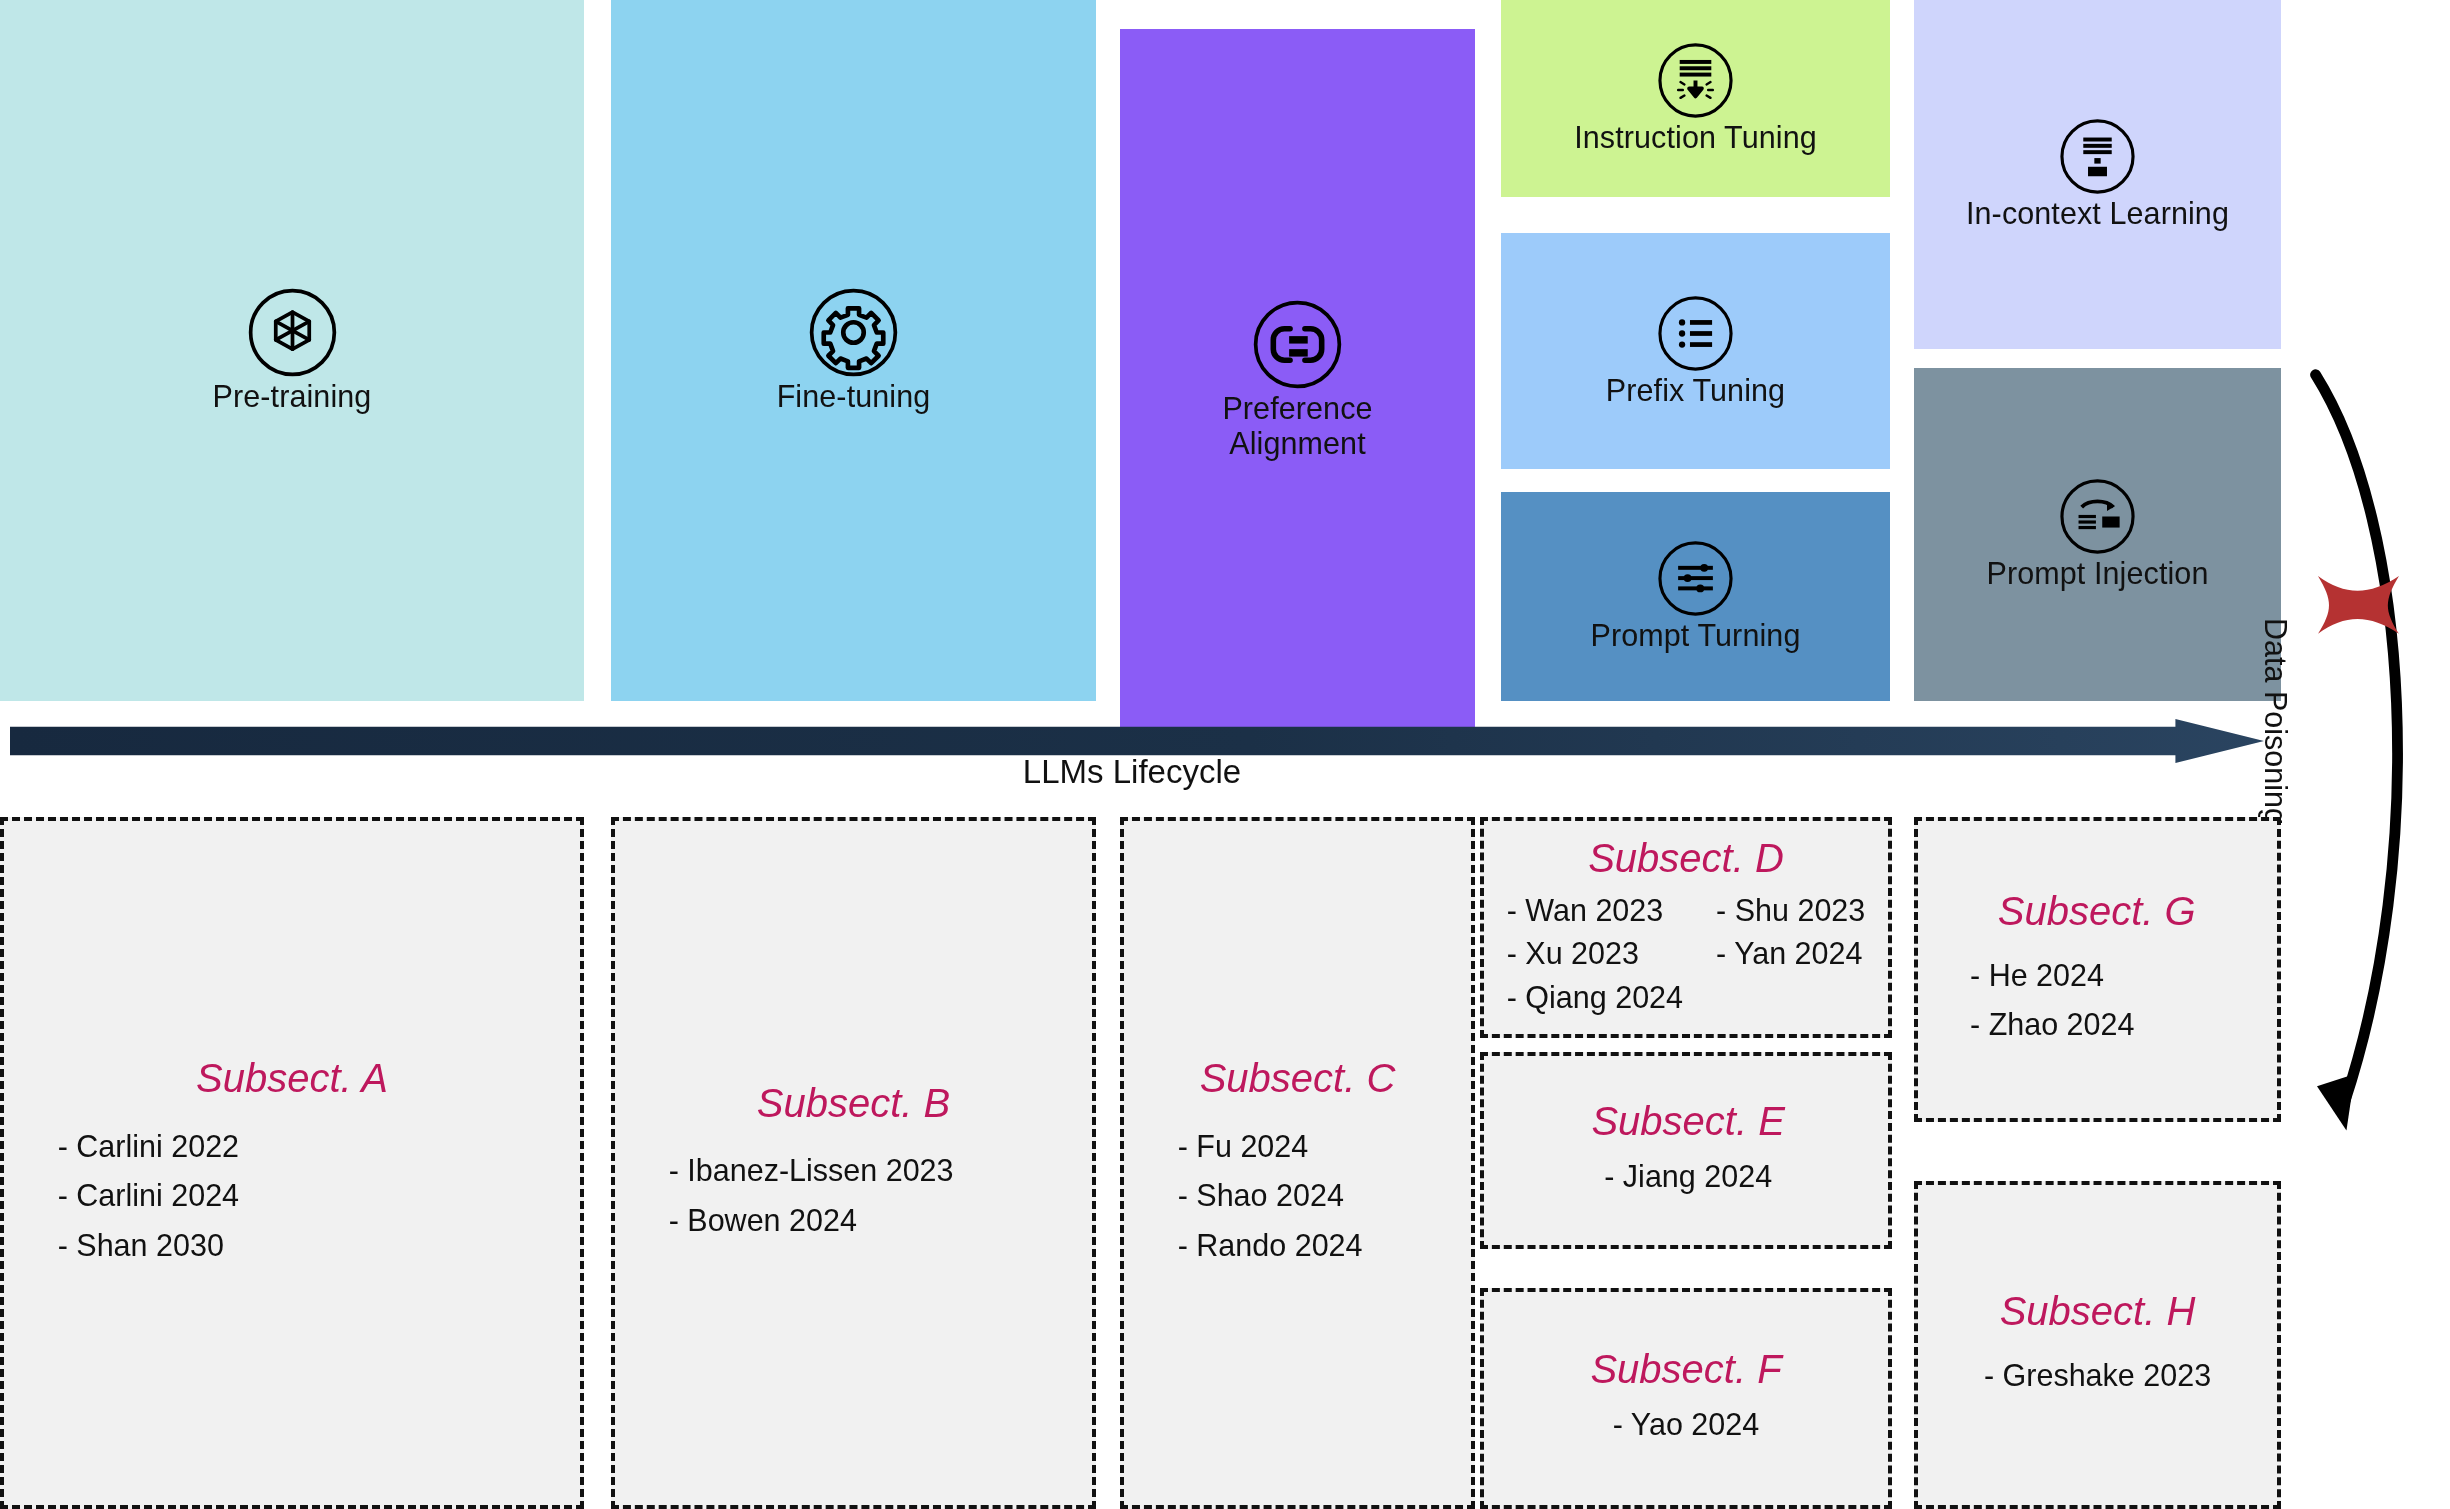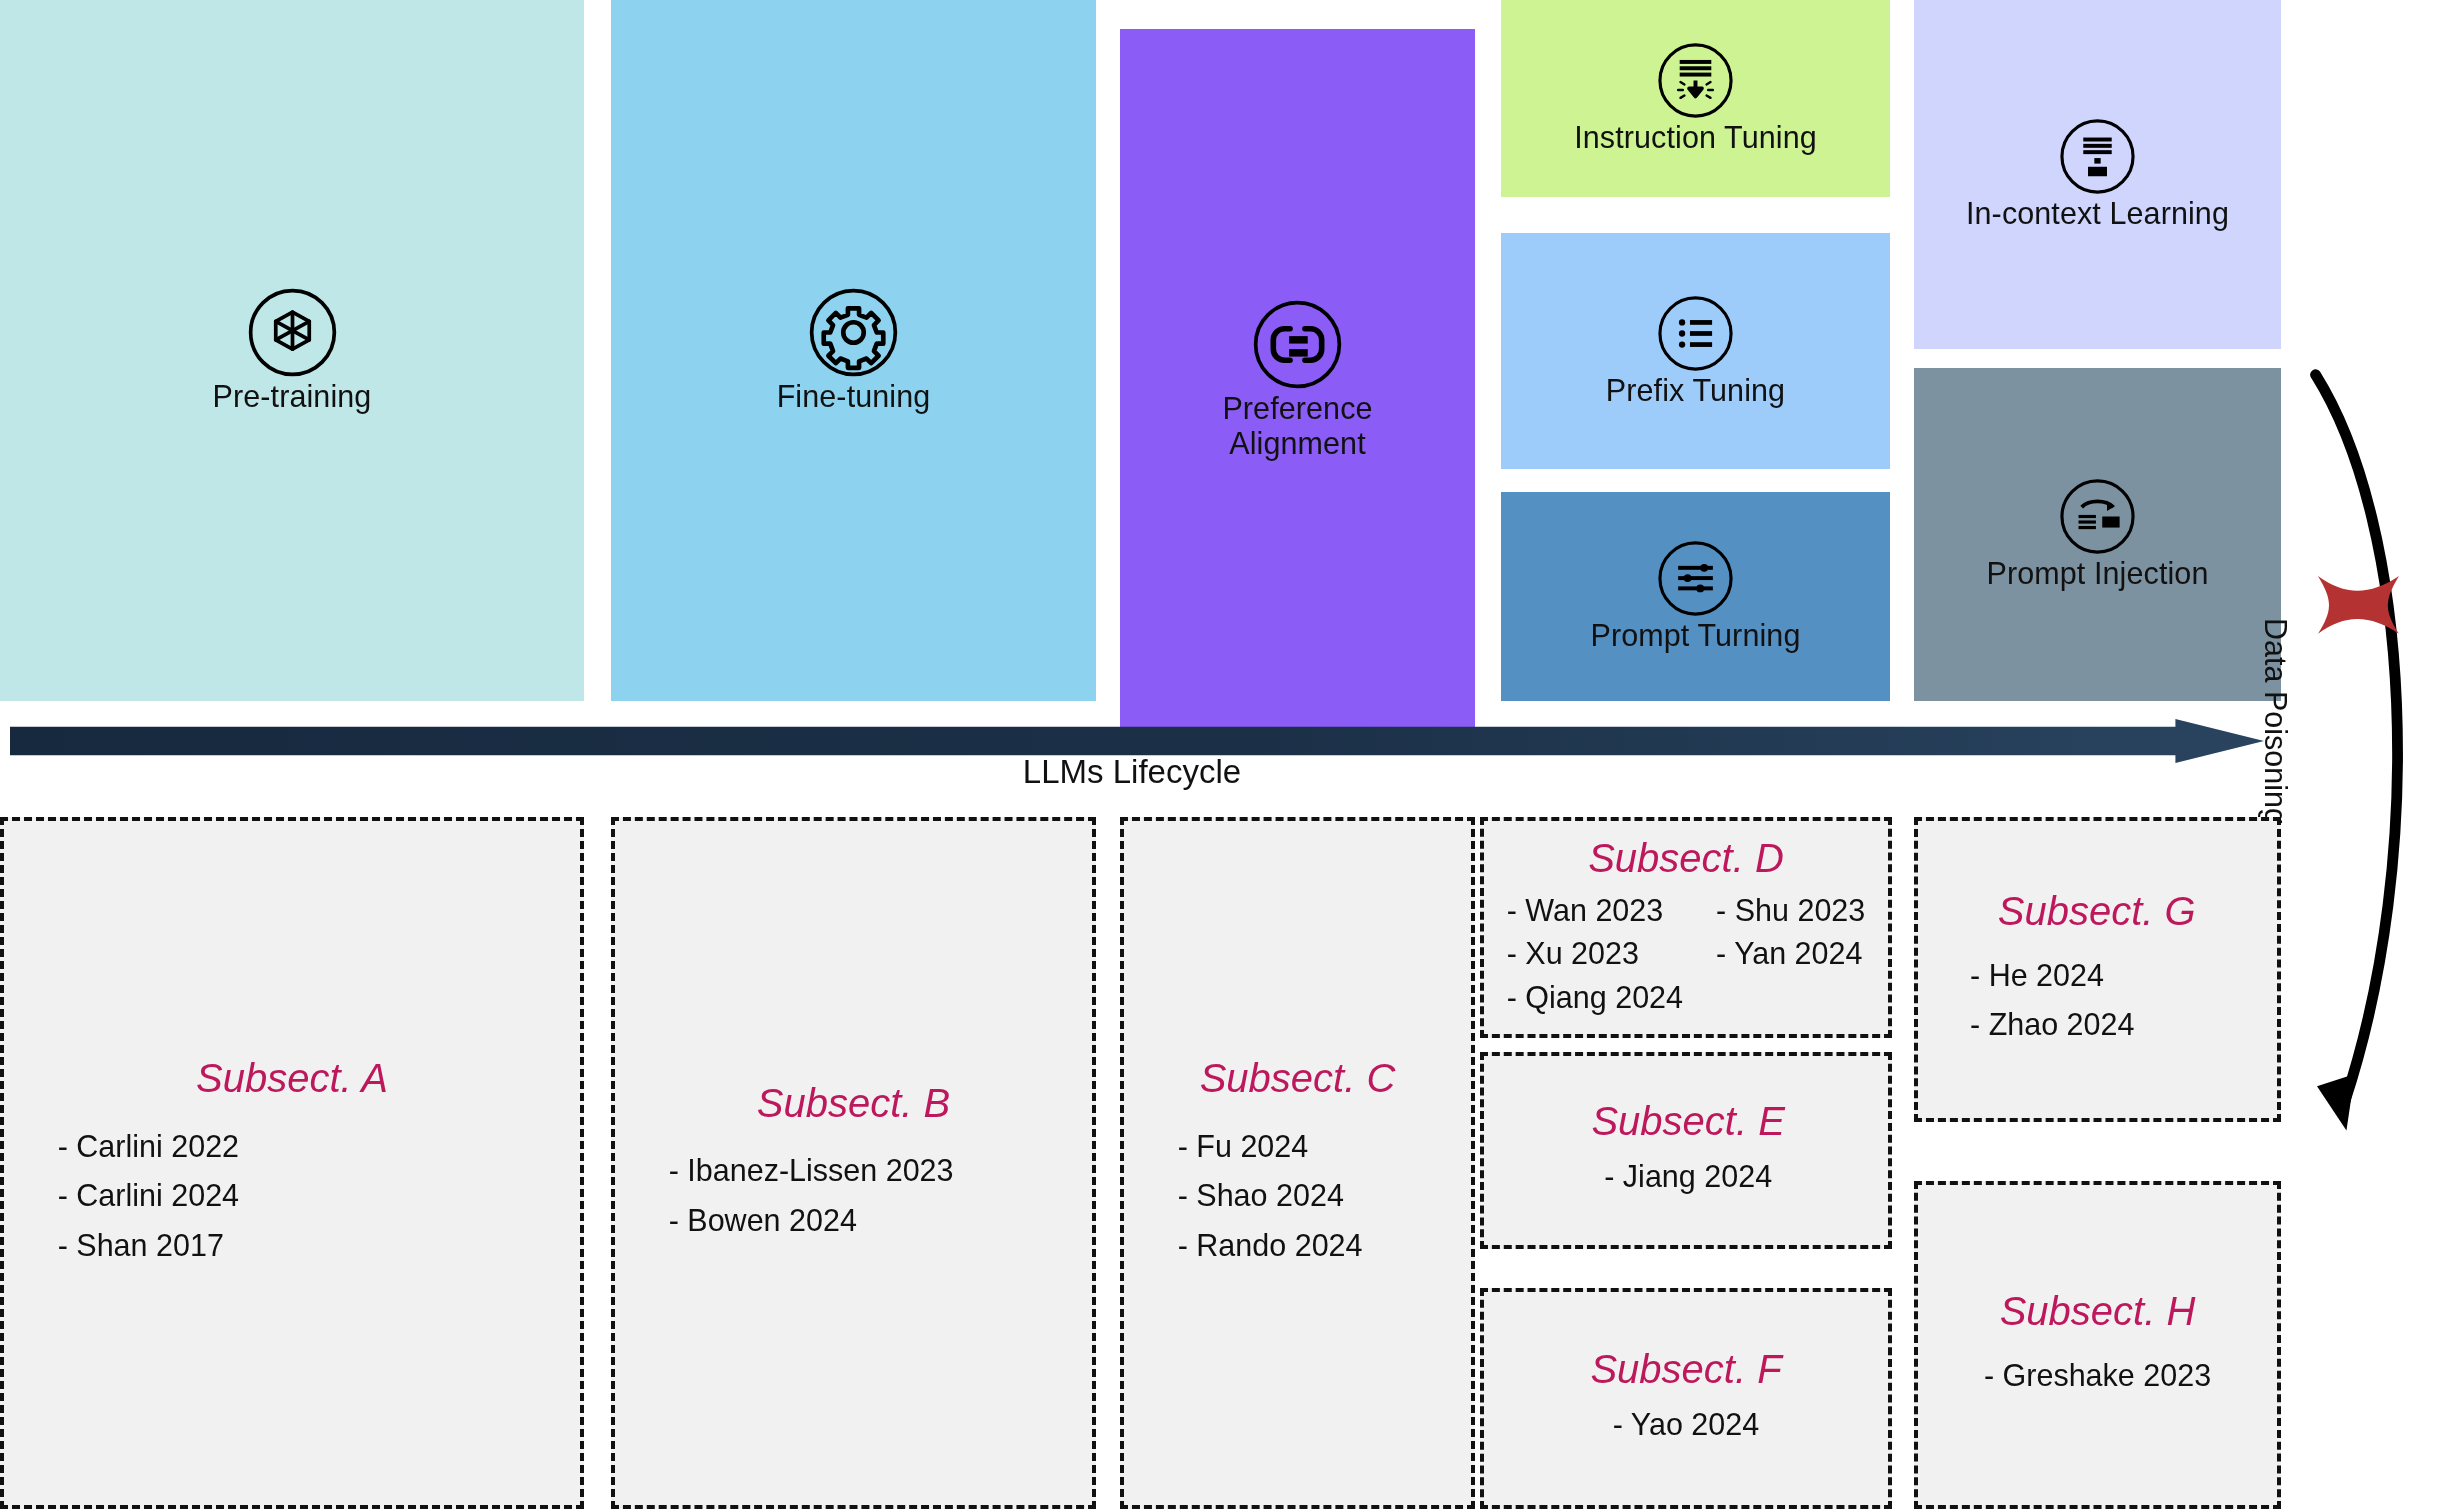--- a/index.html
+++ b/index.html
@@ -274,21 +274,21 @@
                C 215 508, 165 508, 110 548 C 140 500, 140 480, 110 430 Z"></path>
     </g>
   </svg>
   <div id="poison-label">Data Poisoning</div>
 
   <div class="sub-box sb-a">
     <div class="sub-title">Subsect. A</div>
     <div class="sub-list indent">
       <div class="sub-item">- Carlini 2022</div>
       <div class="sub-item">- Carlini 2024</div>
-      <div class="sub-item">- Shan 2017</div>
+      <div class="sub-item">- Shan 2030</div>
     </div>
   </div>
 
   <div class="sub-box sb-b">
     <div class="sub-title">Subsect. B</div>
     <div class="sub-list indent">
       <div class="sub-item">- Ibanez-Lissen 2023</div>
       <div class="sub-item">- Bowen 2024</div>
     </div>
   </div>

